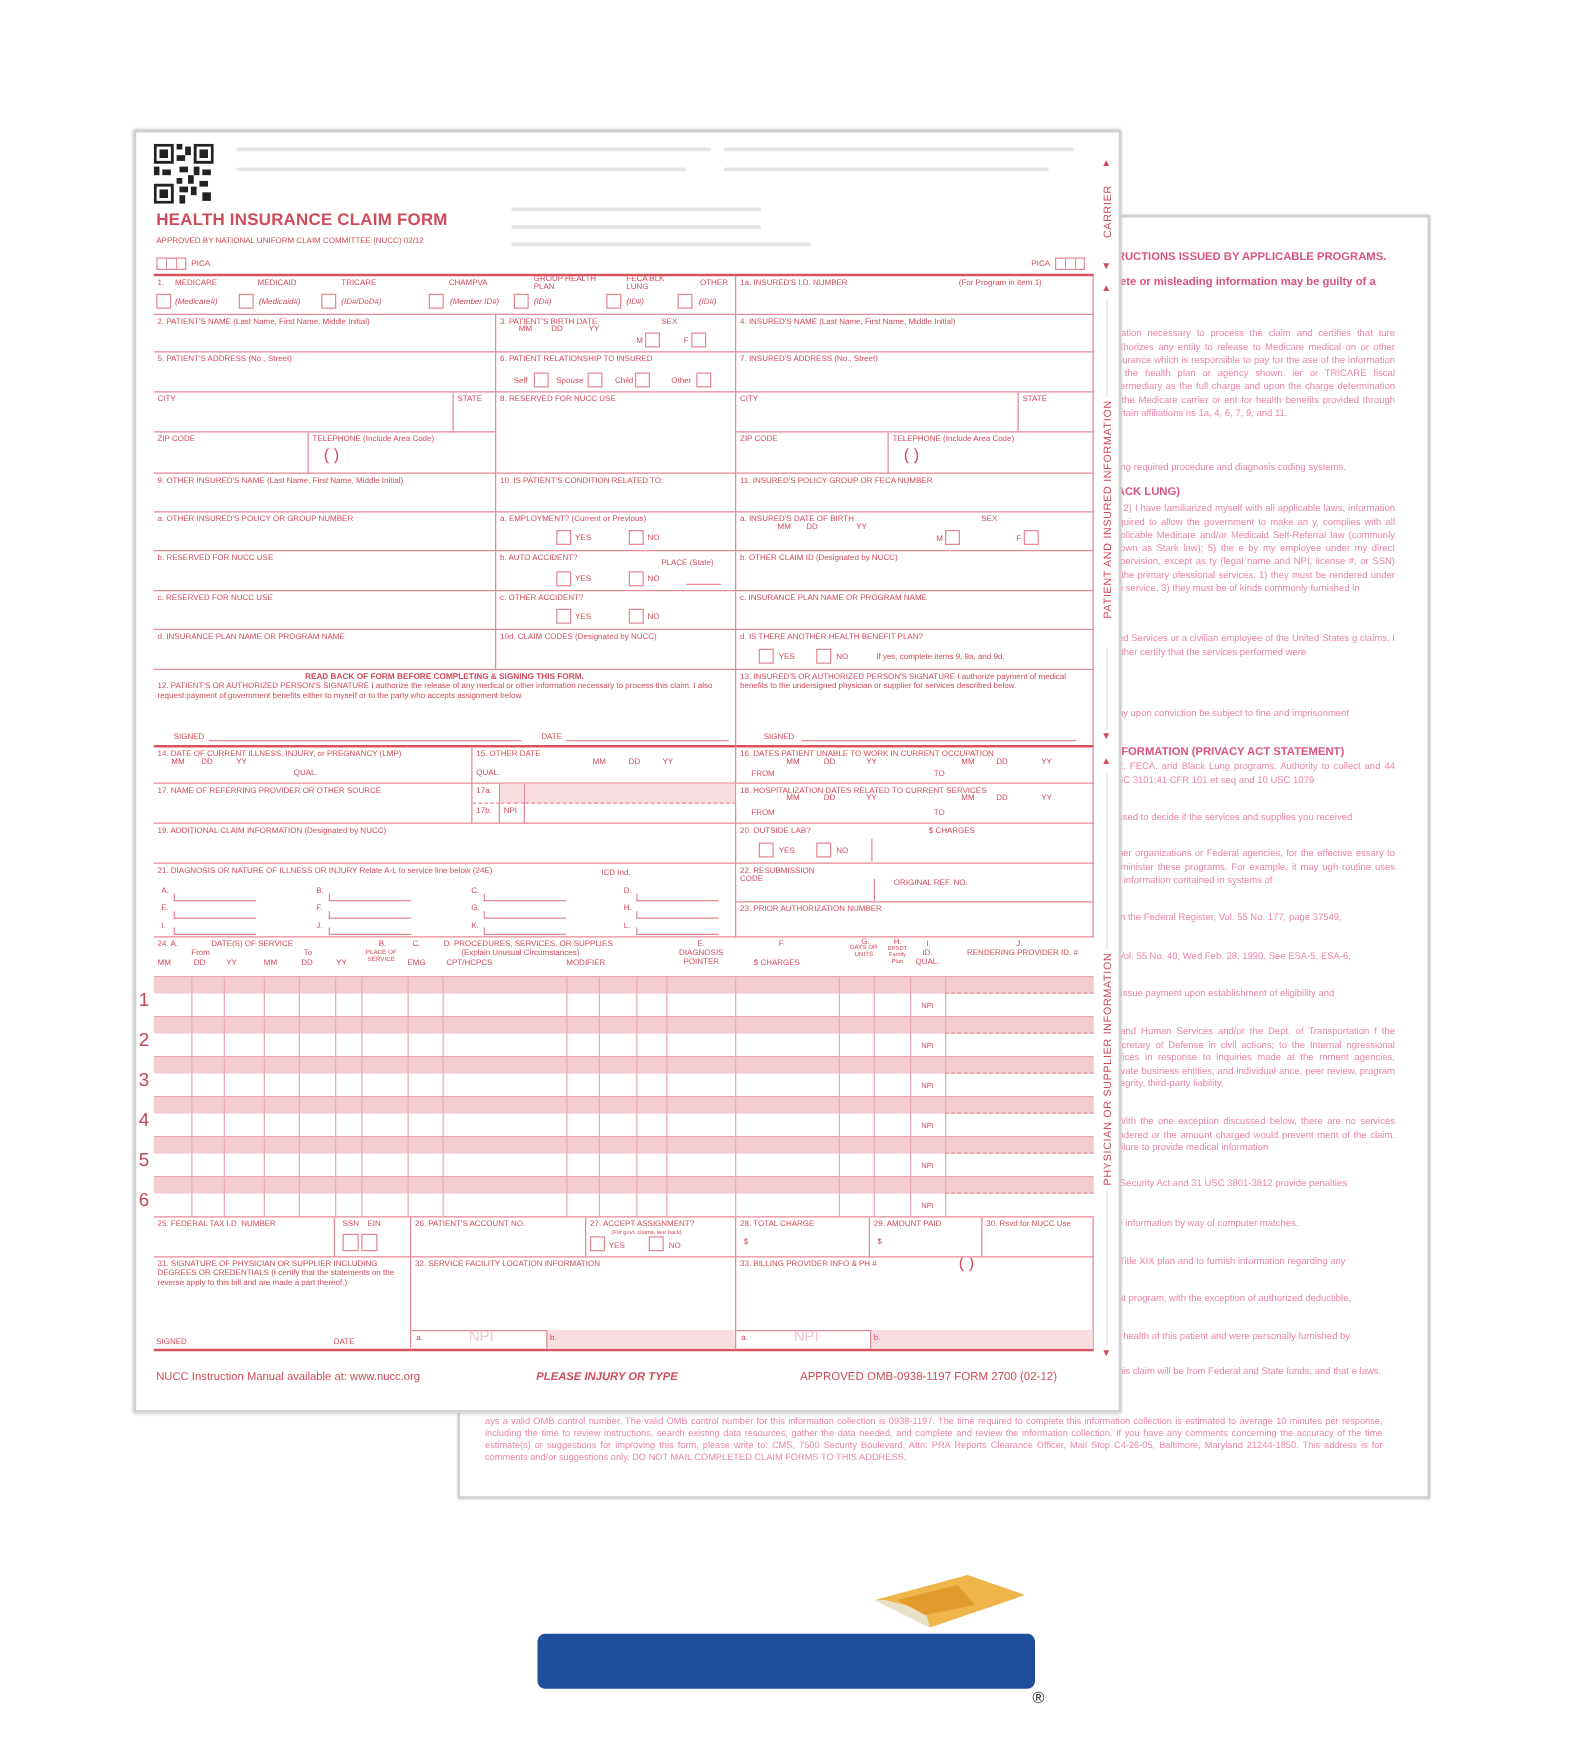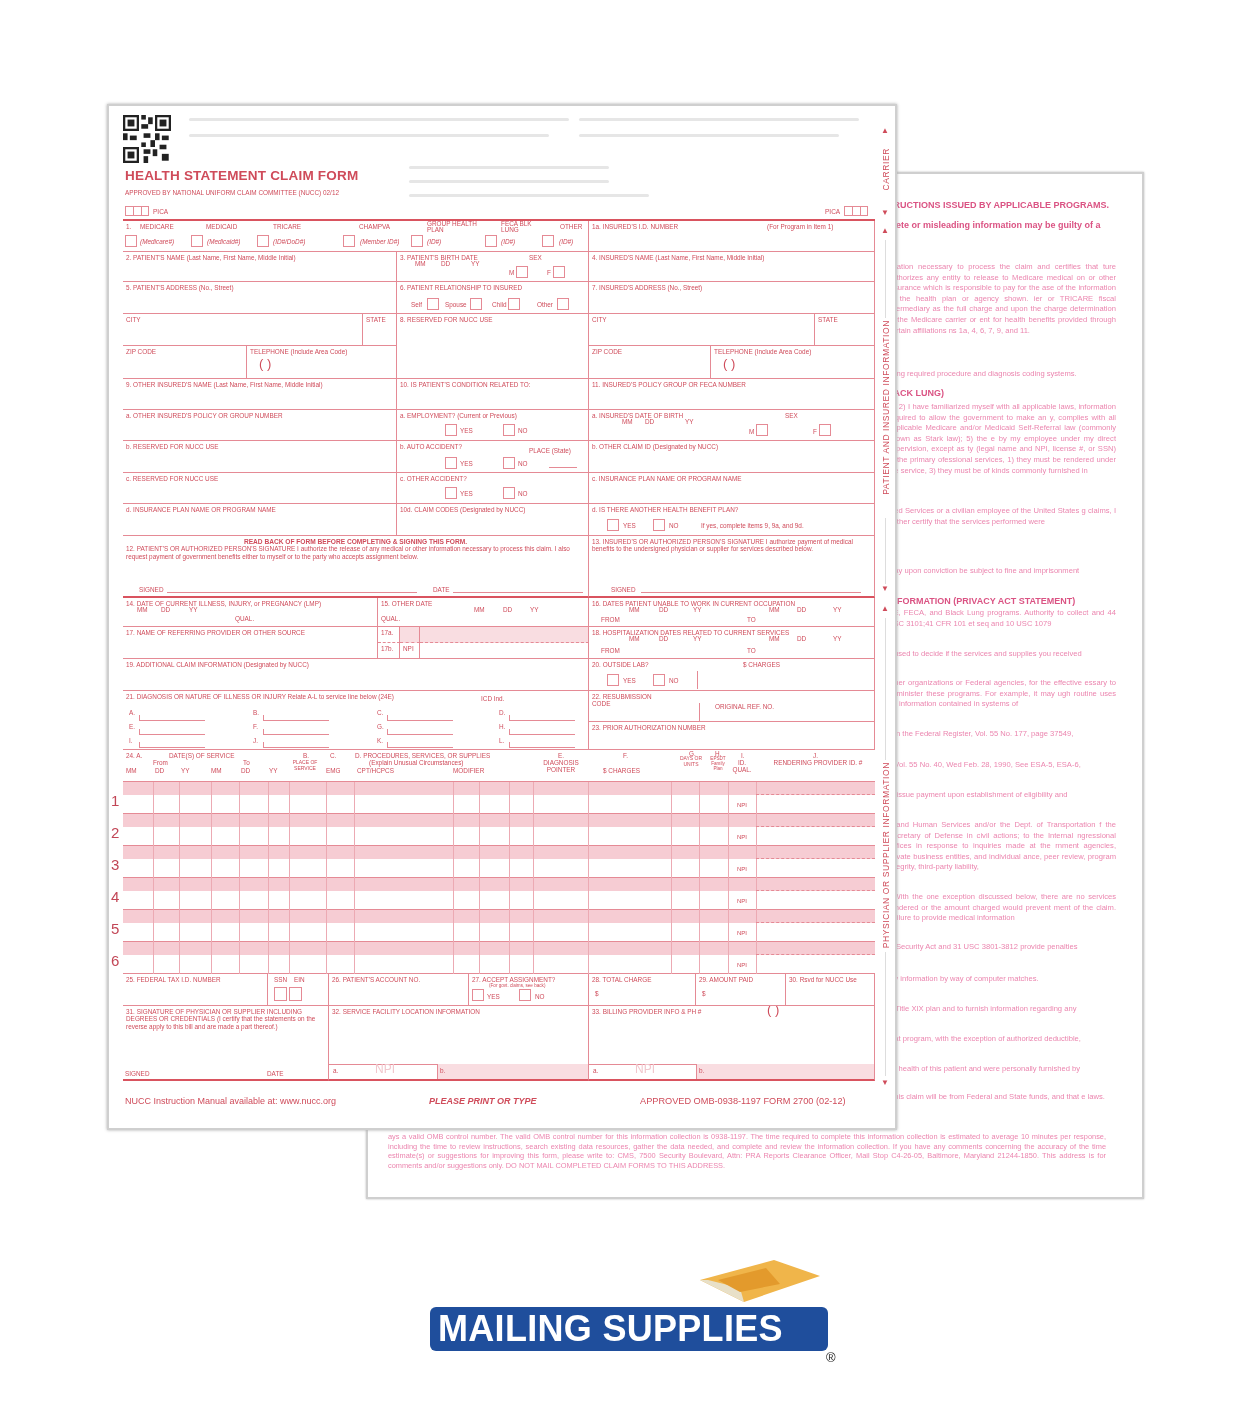--- a/index.html
+++ b/index.html
@@ -112,21 +112,21 @@
     </g>
   </svg>
   <div class="faint" style="left:80px;top:12px;width:380px"></div>
   <div class="faint" style="left:80px;top:28px;width:360px"></div>
   <div class="faint" style="left:470px;top:12px;width:280px"></div>
   <div class="faint" style="left:470px;top:28px;width:260px"></div>
   <div class="faint" style="left:300px;top:60px;width:200px"></div>
   <div class="faint" style="left:300px;top:74px;width:200px"></div>
   <div class="faint" style="left:300px;top:88px;width:240px"></div>
 
-  <div class="title">HEALTH STATEMENT CLAIM FORM</div>
+  <div class="title">HEALTH INSURANCE CLAIM FORM</div>
   <div class="approved">APPROVED BY NATIONAL UNIFORM CLAIM COMMITTEE (NUCC) 02/12</div>
   <div class="pica-l">
       <span class="pica-box"></span>
       <span>PICA</span>
     </div>
   <div class="pica-r">
       <span>PICA</span>
       <span class="pica-box"></span>
     </div>
 
@@ -541,26 +541,25 @@
   <div class="sidebar-label" style="top:214px">PATIENT AND INSURED INFORMATION</div>
   <div class="side-line" style="top:412px;height:66px"></div>
   <div class="side-arrow" style="top:478px">▼</div>
   <div class="side-arrow" style="top:498px">▲</div>
   <div class="side-line" style="top:512px;height:142px"></div>
   <div class="sidebar-label" style="top:656px">PHYSICIAN OR SUPPLIER INFORMATION</div>
   <div class="side-line" style="top:846px;height:124px"></div>
   <div class="side-arrow" style="top:972px">▼</div>
 
   <div class="footer-l">NUCC Instruction Manual available at: www.nucc.org</div>
-  <div class="footer-c">PLEASE PRINT OR TYPE</div>
+  <div class="footer-c">PLEASE INJURY OR TYPE</div>
   <div class="footer-r">APPROVED OMB-0938-1197 FORM 2700 (02-12)</div>
 </div>
 
 <div class="logo">
   <svg class="envelope" viewBox="0 0 120 46">
     <polygon points="0,22 74,2 120,18 44,44" fill="#f0b54a"></polygon>
     <polygon points="0,22 44,44 40,30 8,22" fill="#e8e0c8"></polygon>
     <polygon points="18,22 66,10 80,26 40,34" fill="#e39a2c"></polygon>
   </svg>
   <div class="logo-bar"></div>
-  <div class="logo-bottom">MAILING SUPPLIES</div>
   <div class="logo-reg">®</div>
 </div>
 
 </body></html>

